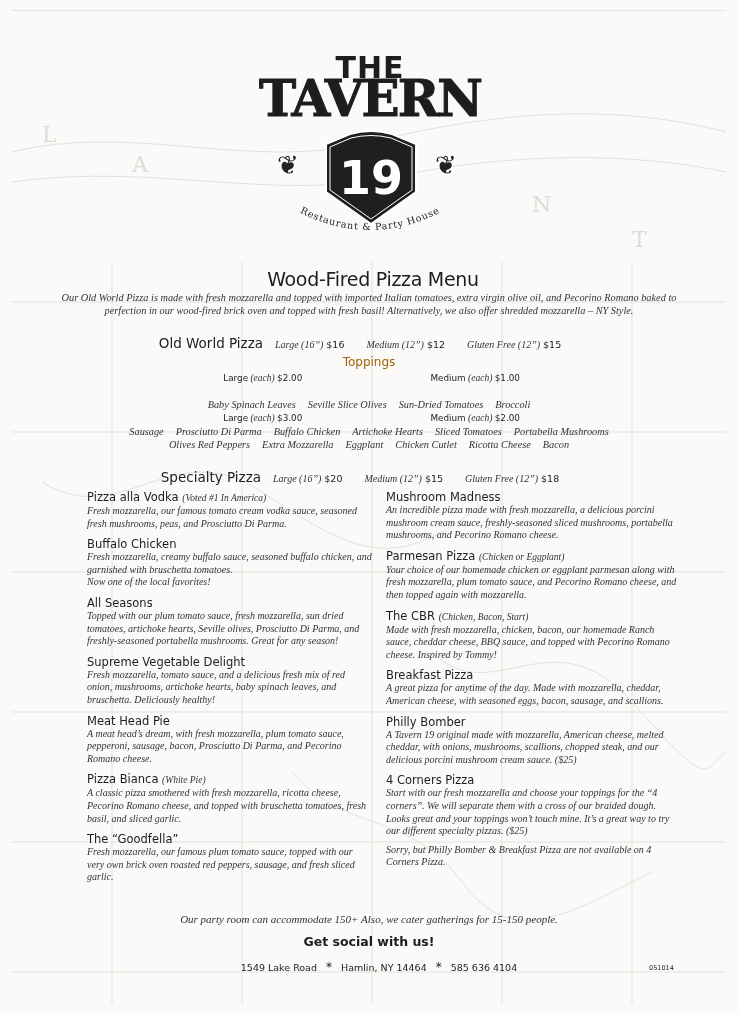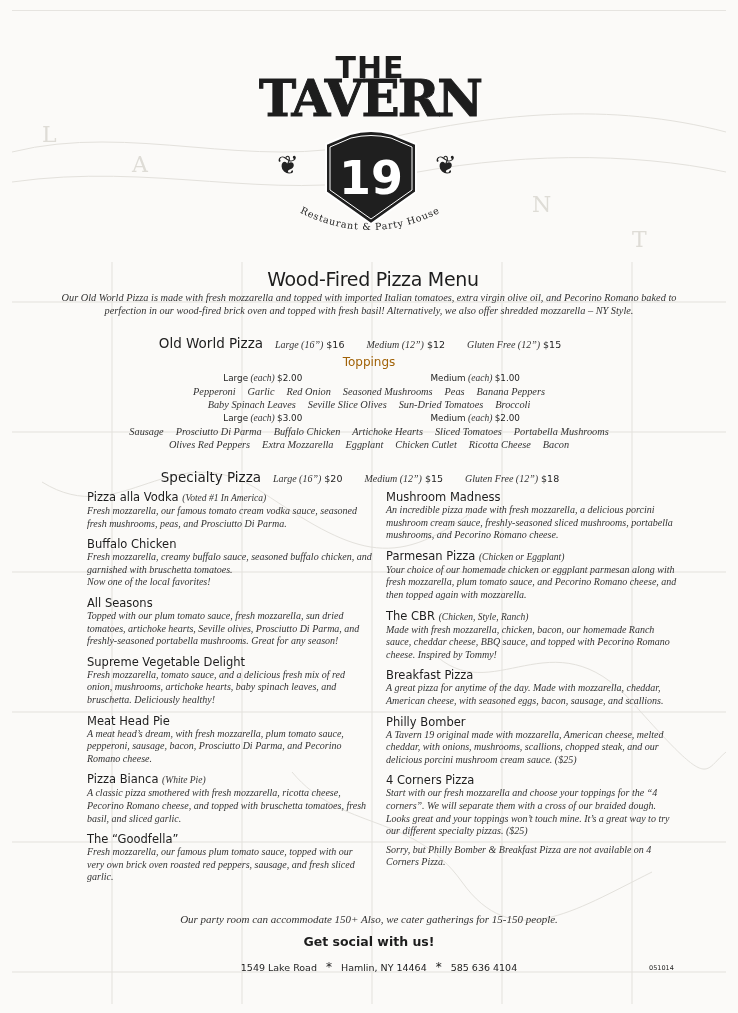--- a/index.html
+++ b/index.html
@@ -122,23 +122,20 @@
     <span class="size">Medium (12”)</span><span class="amt">$12</span>
     <span class="size">Gluten Free (12”)</span><span class="amt">$15</span>
   </div>
 
   <div class="toppings-title">Toppings</div>
 
   <div class="top-price-row" style="top:373px;">
     <span class="tp"><span class="tl">Large</span> <span class="te">(each)</span> <span class="tl">$2.00</span></span>
     <span class="tp" style="margin-left:60px;"><span class="tl">Medium</span> <span class="te">(each)</span> <span class="tl">$1.00</span></span>
   </div>
-  <div class="top-list" style="top:385px;">
-    <span>Pepperoni</span><span>Garlic</span><span>Red Onion</span><span>Seasoned Mushrooms</span><span>Peas</span><span>Banana Peppers</span>
-  </div>
   <div class="top-list" style="top:398px;">
     <span>Baby Spinach Leaves</span><span>Seville Slice Olives</span><span>Sun-Dried Tomatoes</span><span>Broccoli</span>
   </div>
 
   <div class="top-price-row" style="top:413px;">
     <span class="tp"><span class="tl">Large</span> <span class="te">(each)</span> <span class="tl">$3.00</span></span>
     <span class="tp" style="margin-left:60px;"><span class="tl">Medium</span> <span class="te">(each)</span> <span class="tl">$2.00</span></span>
   </div>
   <div class="top-list" style="top:425px;">
     <span>Sausage</span><span>Prosciutto Di Parma</span><span>Buffalo Chicken</span><span>Artichoke Hearts</span><span>Sliced Tomatoes</span><span>Portabella Mushrooms</span>
@@ -189,21 +186,21 @@
   <div class="col right">
     <div class="item">
       <div class="item-name">Mushroom Madness</div>
       <div class="item-desc">An incredible pizza made with fresh mozzarella, a delicious porcini mushroom cream sauce, freshly-seasoned sliced mushrooms, portabella mushrooms, and Pecorino Romano cheese.</div>
     </div>
     <div class="item">
       <div class="item-name"><span>Parmesan Pizza</span> <span class="item-note">(Chicken or Eggplant)</span></div>
       <div class="item-desc">Your choice of our homemade chicken or eggplant parmesan along with fresh mozzarella, plum tomato sauce, and Pecorino Romano cheese, and then topped again with mozzarella.</div>
     </div>
     <div class="item">
-      <div class="item-name"><span>The CBR</span> <span class="item-note">(Chicken, Style, Ranch)</span></div>
+      <div class="item-name"><span>The CBR</span> <span class="item-note">(Chicken, Bacon, Start)</span></div>
       <div class="item-desc">Made with fresh mozzarella, chicken, bacon, our homemade Ranch sauce, cheddar cheese, BBQ sauce, and topped with Pecorino Romano cheese. Inspired by Tommy!</div>
     </div>
     <div class="item">
       <div class="item-name">Breakfast Pizza</div>
       <div class="item-desc">A great pizza for anytime of the day.  Made with mozzarella, cheddar, American cheese, with seasoned eggs, bacon, sausage, and scallions.</div>
     </div>
     <div class="item">
       <div class="item-name">Philly Bomber</div>
       <div class="item-desc">A Tavern 19 original made with mozzarella, American cheese, melted cheddar, with onions, mushrooms, scallions, chopped steak, and our delicious porcini mushroom cream sauce. ($25)</div>
     </div>

